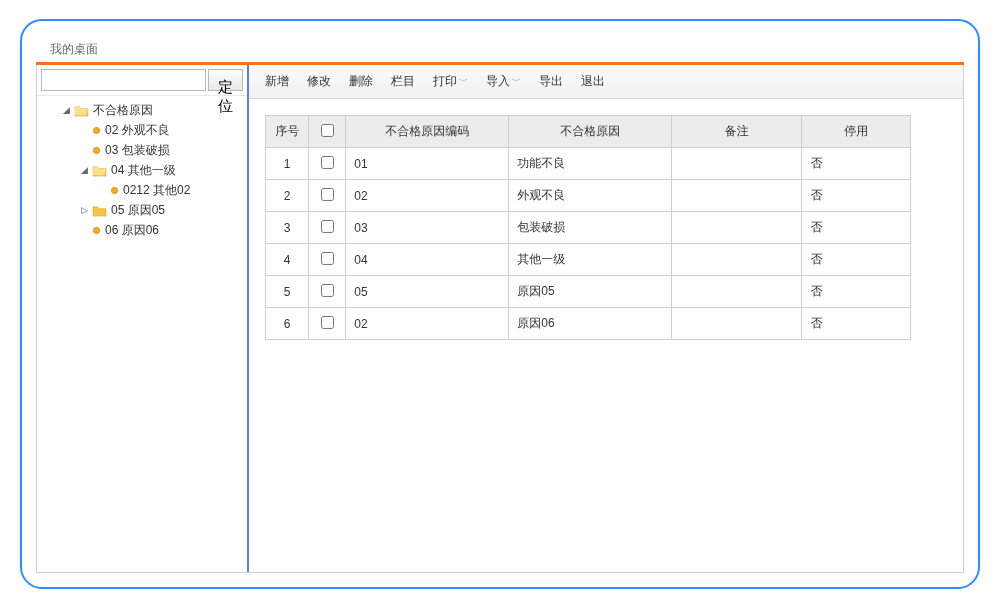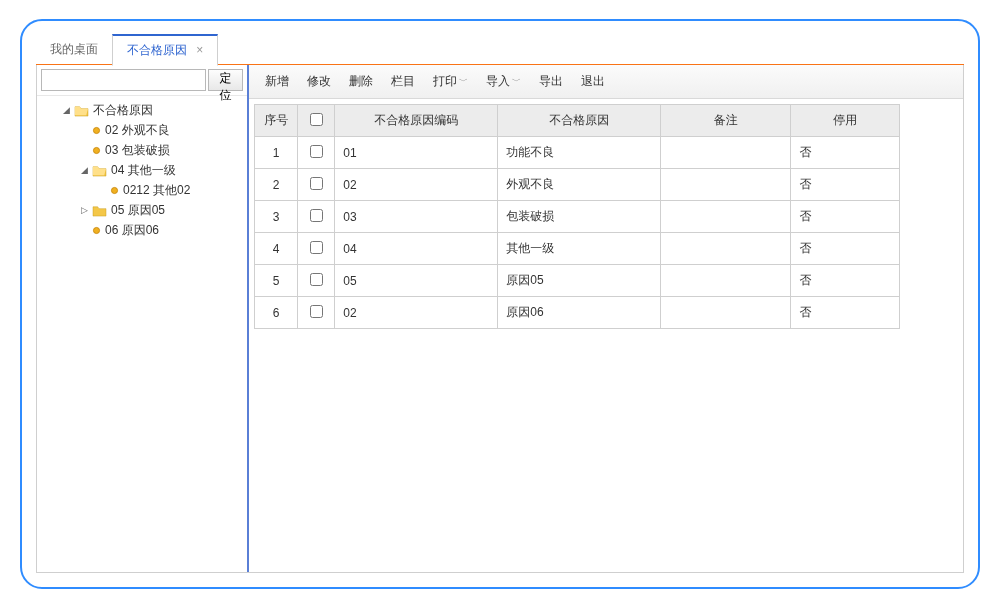--- a/index.html
+++ b/index.html
@@ -17,22 +17,22 @@
     width: 960px;
     height: 570px;
     border: 2px solid #2f8cff;
     border-radius: 22px;
     overflow: hidden;
     padding: 14px 14px 14px 14px;
     background: #fff;
   }
   .tabs {
     display: flex;
-    align-items: center;
-    border-bottom: 1px solid #f97316;
+    align-items: flex-start;
+    border-bottom: 3px solid #f97316;
     height: 30px;
   }
   .tab {
     padding: 6px 14px 6px 14px;
     color: #666;
     cursor: pointer;
     position: relative;
   }
   .tab.active {
     color: #2f65d0;
@@ -68,24 +68,24 @@
   }
   .locate-bar input {
     flex: 1;
     height: 22px;
     border: 1px solid #b8b8b8;
     padding: 0 4px;
     font-size: 12px;
   }
   .locate-bar button {
     height: 22px;
-    padding: 0 6px;
+    padding: 8px 6px;
     border: 1px solid #b8b8b8;
     background: linear-gradient(#fdfdfd, #e8e8e8);
-    font-size: 12px;
+    font-size: 15px;
     cursor: pointer;
   }
   .tree {
     flex: 1;
     overflow: auto;
     padding: 4px 0 4px 6px;
   }
   .tree-node {
     display: flex;
     align-items: center;
@@ -144,21 +144,21 @@
     color: #666;
   }
   .grid {
     flex: 1;
     overflow: auto;
     padding: 0 10px 10px 0;
   }
   table.data {
     border-collapse: collapse;
     width: 646px;
-    margin: 5px;
+    margin: 16px;
   }
   table.data th, table.data td {
     border: 1px solid #cfcfcf;
     padding: 0 8px;
     height: 32px;
     text-align: left;
     font-weight: normal;
     font-size: 12px;
   }
   table.data th {
@@ -178,24 +178,20 @@
   }
 </style>
 </head>
 <body>
 
 <div class="frame">
 
   <div class="tabs">
     <div class="tab">
       <span>我的桌面</span>
-    </div>
-    <div class="tab active">
-      <span>不合格原因</span>
-      <span class="close">×</span>
     </div>
   </div>
 
   <div class="workarea">
 
     <div class="sidebar">
       <div class="locate-bar">
         <input type="text" style="">
         <button>定位</button>
       </div>

